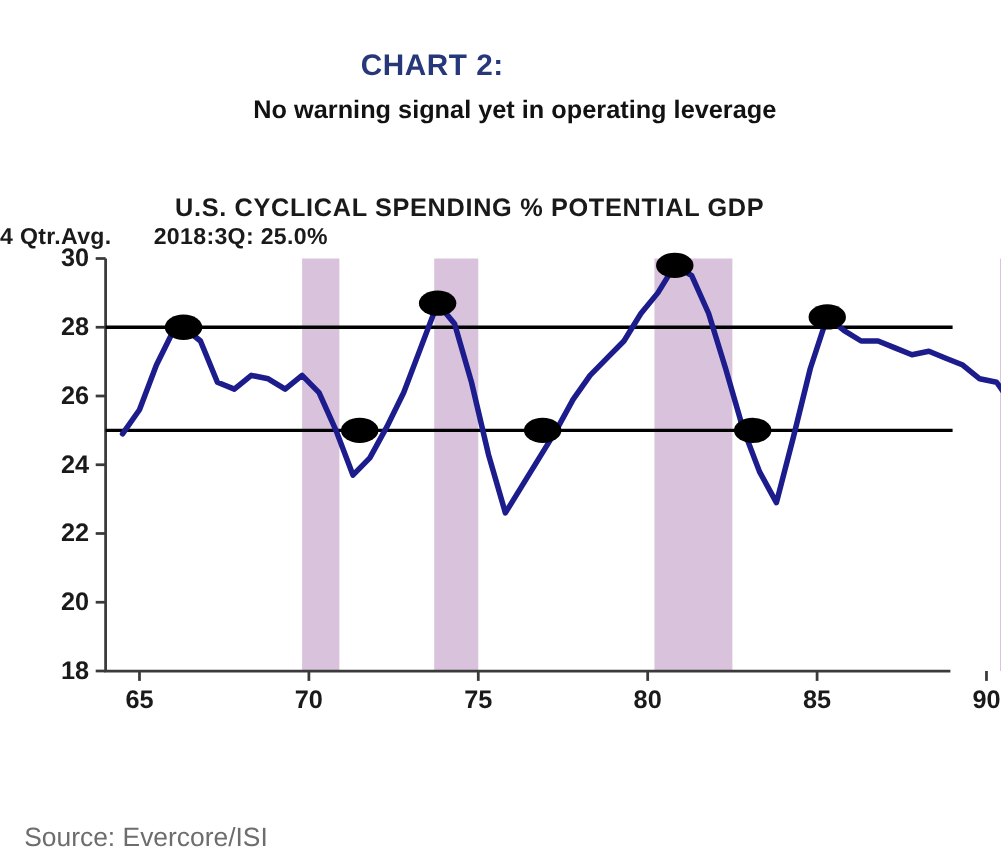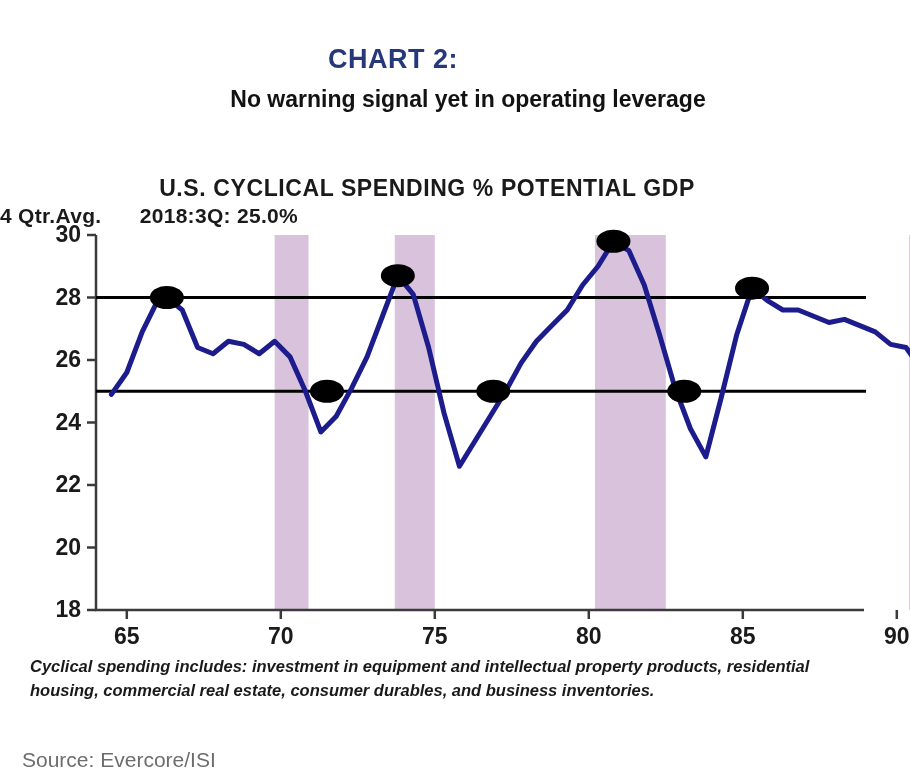--- a/index.html
+++ b/index.html
@@ -55,21 +55,21 @@
 
   
   .footnote{
     position:absolute;left:30px;top:655px;width:850px;
     font-size:16.5px;font-style:italic;font-weight:bold;
     color:#1a1a1a;line-height:1.45;
     font-family:"Liberation Sans", sans-serif;
   }
   .source{
     position:absolute;left:22px;top:748px;
-    font-size:21px;color:#6d6d6d;
+    font-size:24px;color:#6d6d6d;
   }
 </style>
 </head>
 <body>
 
 <div id="page">
 
   <div class="chart-label">CHART 2:</div>
 
   <div class="chart-headline">No warning signal yet in operating leverage</div>
@@ -137,16 +137,15 @@
         <ellipse cx="493.32000000000284" cy="241.25" rx="17" ry="11.5" fill="#000000"></ellipse>
         <ellipse cx="613.4399999999986" cy="91.25" rx="17" ry="11.5" fill="#000000"></ellipse>
         <ellipse cx="684.2799999999972" cy="241.25" rx="17" ry="11.5" fill="#000000"></ellipse>
         <ellipse cx="752.0399999999986" cy="138.125" rx="17" ry="11.5" fill="#000000"></ellipse>
         <ellipse cx="1044.6399999999985" cy="241.25" rx="17" ry="11.5" fill="#000000"></ellipse>
         <ellipse cx="1214.0399999999986" cy="106.87499999999994" rx="17" ry="11.5" fill="#000000"></ellipse>
         <ellipse cx="1401.9200000000028" cy="141.25" rx="17" ry="11.5" fill="#000000"></ellipse>
       </svg>
   </div>
 
-  <div class="footnote">Cyclical spending includes: investment in equipment and intellectual property products, residential housing, commercial real estate, consumer durables, and business inventories.</div>
 
   <div class="source">Source: Evercore/ISI</div>
 </div>
 
 </body></html>

